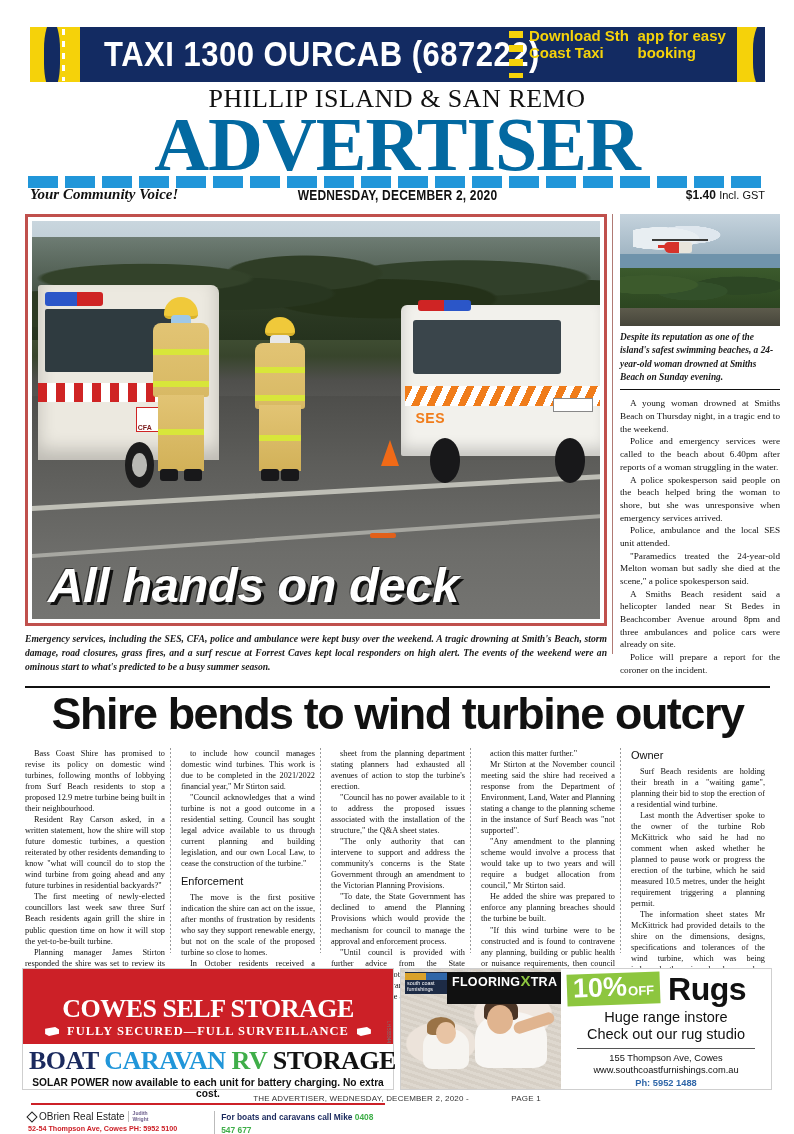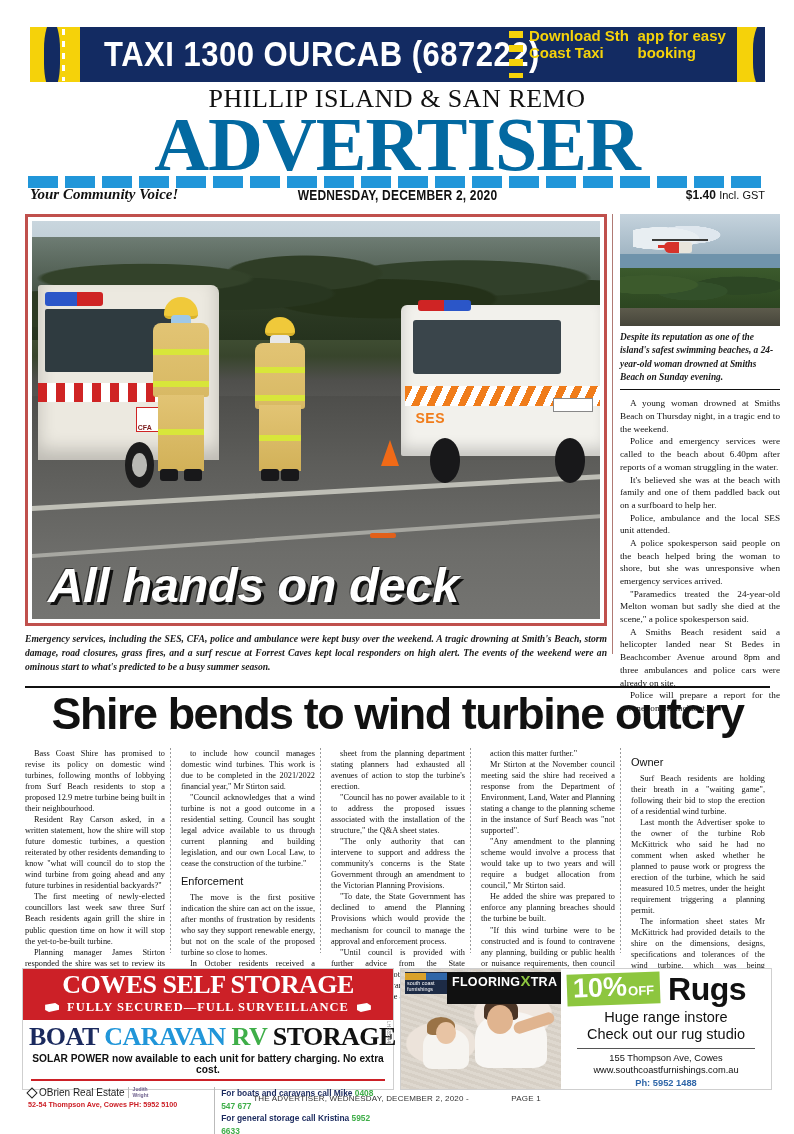--- a/index.html
+++ b/index.html
@@ -257,21 +257,21 @@
   
   .ad-left {
     position: absolute; left: 22px; top: 968px; width: 372px; height: 122px;
     background: #ffffff; border: 1px solid #cfcfcf;
   }
   .adl-red {
     background: #cc2027; color: #fff; padding: 3px 6px 5px;
   }
   .adl-title {
     font-family: "Liberation Serif", serif; font-weight: bold; font-size: 26px;
-    text-align: center; line-height: 1; letter-spacing: -0.5px;
+    text-align: center; line-height: 1; letter-spacing: -0.5px; margin-top: 24px;
   }
   .adl-sub {
     font-family: "Liberation Serif", serif; font-weight: bold; font-size: 12.5px;
     text-align: center; letter-spacing: 1px; margin-top: 2px;
     display:flex; align-items:center; justify-content:center; gap:8px;
   }
   .cam-icon { display:inline-block; width:14px; height:9px; background:#fff;
      clip-path: polygon(0 20%, 72% 0, 100% 28%, 100% 74%, 28% 100%, 0 78%); }
   .adl-white { padding: 4px 6px 2px; }
   .adl-line2 {
@@ -484,23 +484,22 @@
         <div class="rc-heli-rotor"></div>
         <div class="rc-heli-body"></div>
         <div class="rc-heli-tail"></div>
       </div>
     </div>
     <div class="rc-caption">Despite its reputation as one of the island's safest swimming beaches, a 24-year-old woman drowned at Smiths Beach on Sunday evening.</div>
     <div class="rc-rule"></div>
     <div class="rc-body">
       <p>A young woman drowned at Smiths Beach on Thursday night, in a tragic end to the weekend.</p>
       <p>Police and emergency services were called to the beach about 6.40pm after reports of a woman struggling in the water.</p>
-      <p>It's believed she was at the beach with family and one of them paddled back out on a surfboard to help her.</p>
+      <p>A police spokesperson said people on the beach helped bring the woman to shore, but she was unresponsive when emergency services arrived.</p>
       <p>Police, ambulance and the local SES unit attended.</p>
-      <p>A police spokesperson said people on the beach helped bring the woman to shore, but she was unresponsive when emergency services arrived.</p>
       <p>"Paramedics treated the 24-year-old Melton woman but sadly she died at the scene," a police spokesperson said.</p>
       <p>A Smiths Beach resident said a helicopter landed near St Bedes in Beachcomber Avenue around 8pm and three ambulances and police cars were already on site.</p>
       <p>Police will prepare a report for the coroner on the incident.</p>
     </div>
   </div>
 
   <div class="story-rule-top"></div>
   <div class="story-headline">Shire bends to wind turbine outcry</div>
 
   <div class="story-cols">
@@ -534,22 +533,22 @@
     <div class="scol">
       <p>action this matter further."</p>
       <p>Mr Stirton at the November council meeting said the shire had received a response from the Department of Environment, Land, Water and Planning stating a change to the planning scheme in the instance of Surf Beach was "not supported".</p>
       <p>"Any amendment to the planning scheme would involve a process that would take up to two years and will require a budget allocation from council," Mr Stirton said.</p>
       <p>He added the shire was prepared to enforce any planning breaches should the turbine be built.</p>
       <p>"If this wind turbine were to be constructed and is found to contravene any planning, building or public health or nuisance requirements, then council would undertake appropriate enforcement on this matter."</p>
       <div class="col-sep"></div>
     </div>
 
     <div class="scol">
-      <div class="sub" style="margin-top:7px">Owner</div>
-      <p>Surf Beach residents are holding their breath in a "waiting game", following their bid to stop the erection of a residential wind turbine.</p>
+      <div class="sub" style="margin-top:0">Owner</div>
+      <p>Surf Beach residents are holding their breath in a "waiting game", planning their bid to stop the erection of a residential wind turbine.</p>
       <p>Last month the Advertiser spoke to the owner of the turbine Rob McKittrick who said he had no comment when asked whether he planned to pause work or progress the erection of the turbine, which he said measured 10.5 metres, under the height requirement triggering a planning permit.</p>
       <p>The information sheet states Mr McKittrick had provided details to the shire on the dimensions, designs, specifications and tolerances of the wind turbine, which was being independently reviewed and assessed.</p>
       <p>"This documentation (whilst commercial in confidence) has been provided by the landowner in good faith," the Q&amp;A states.</p>
     </div>
   </div>
 
   <div class="ad-left">
     <div class="adl-red">
       <div class="adl-title">COWES SELF STORAGE</div>
       <div class="adl-sub">

